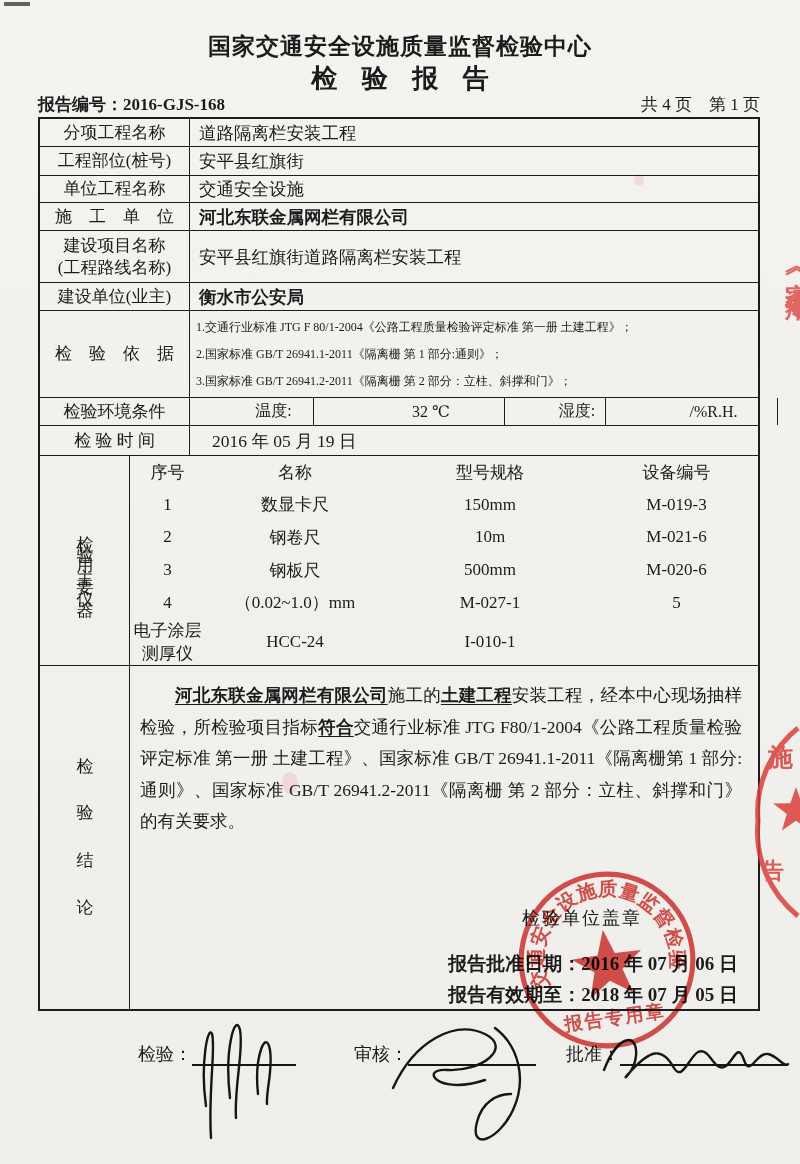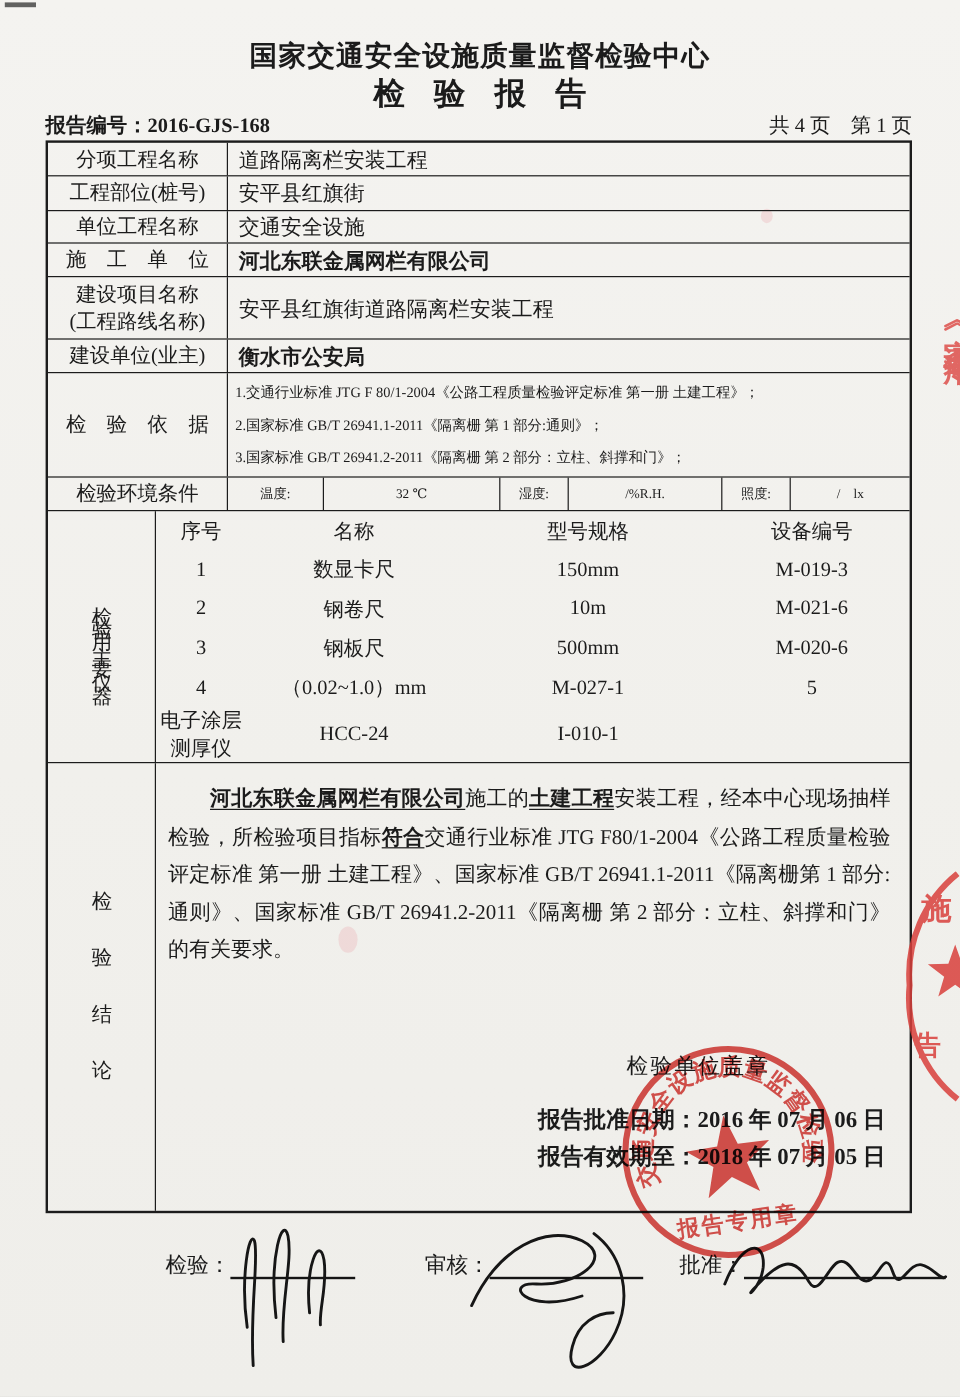--- a/index.html
+++ b/index.html
@@ -12,21 +12,21 @@
   .meta{position:absolute;top:93px;left:38px;width:722px;display:flex;justify-content:space-between;font-size:17px;}
   .report-no{font-weight:bold;}
   .pages{font-size:17px;}
 
   .tbl{position:absolute;left:38px;top:117px;width:722px;height:894px;border:2px solid #1c1c1c;box-sizing:border-box;display:flex;flex-direction:column;background:transparent;z-index:1;}
   .trow{display:flex;border-top:1.5px solid #1c1c1c;box-sizing:border-box;flex:none;}
   .trow.first{border-top:none;}
   .lcell{width:150px;flex:none;border-right:1.5px solid #1c1c1c;display:flex;flex-direction:column;align-items:center;justify-content:center;font-size:17px;box-sizing:border-box;text-align:center;line-height:22px;}
   .vcell{flex:1;display:flex;align-items:center;padding-left:9px;font-size:17.5px;box-sizing:border-box;}
   .basis{flex-direction:column;align-items:flex-start;justify-content:center;font-size:12px;line-height:27px;padding-left:6px;}
-  .envcell{border-right:1.5px solid #1c1c1c;display:flex;align-items:center;justify-content:center;font-size:11px;box-sizing:border-box;flex:none;}
+  .envcell{border-right:1.5px solid #1c1c1c;display:flex;align-items:center;justify-content:center;font-size:16px;box-sizing:border-box;flex:none;}
   .envcell.last{border-right:none;flex:1;}
   .nlabel{width:90px;}
   .vlabel{writing-mode:vertical-rl;text-orientation:upright;font-size:17px;}
   .vl-inst{letter-spacing:11px;}
   .vl-conc{letter-spacing:47px;}
   .instgrid{flex:1;display:grid;grid-template-columns:75px 180px 210px 1fr;grid-auto-rows:1fr;align-items:center;font-size:17px;}
   .instgrid span{text-align:center;}
   .conc-body{flex:1;position:relative;}
   .conc-para{position:absolute;left:10px;right:16px;top:14px;font-size:17.5px;line-height:31.5px;text-align:justify;text-indent:2em;}
   .b-u{font-weight:bold;text-decoration:underline;text-underline-offset:3px;}
@@ -92,30 +92,34 @@
 
     <div class="trow" style="height:87px;">
       <div class="lcell">检　验　依　据</div>
       <div class="vcell basis">
         <div>1.交通行业标准 JTG F 80/1-2004《公路工程质量检验评定标准 第一册 土建工程》；</div>
         <div>2.国家标准 GB/T 26941.1-2011《隔离栅 第 1 部分:通则》；</div>
         <div>3.国家标准 GB/T 26941.2-2011《隔离栅 第 2 部分：立柱、斜撑和门》；</div>
       </div>
     </div>
 
-    <div class="trow" style="height:28px;">
+    <div class="trow" style="height:28px;gap:44px;">
       <div class="lcell">检验环境条件</div>
       <div class="envcell" style="width:80px;">温度:</div>
       <div class="envcell" style="width:147px;">32 ℃</div>
       <div class="envcell" style="width:57px;">湿度:</div>
       <div class="envcell" style="width:128px;">/%R.H.</div>
       <div class="envcell" style="width:57px;">照度:</div>
       <div class="envcell last">/　lx</div>
     </div>
 
+    <div class="trow" style="height:30px;">
+      <div class="lcell">检 验 时 间</div>
+      <div class="vcell" style="padding-left:22px;">2016 年 05 月 19 日</div>
+    </div>
 
     <div class="trow" style="height:210px;">
       <div class="lcell nlabel">
         <span class="vlabel vl-inst">检验用主要仪器</span>
       </div>
       <div class="instgrid">
         <span>序号</span>
         <span>名称</span>
         <span>型号规格</span>
         <span>设备编号</span>

